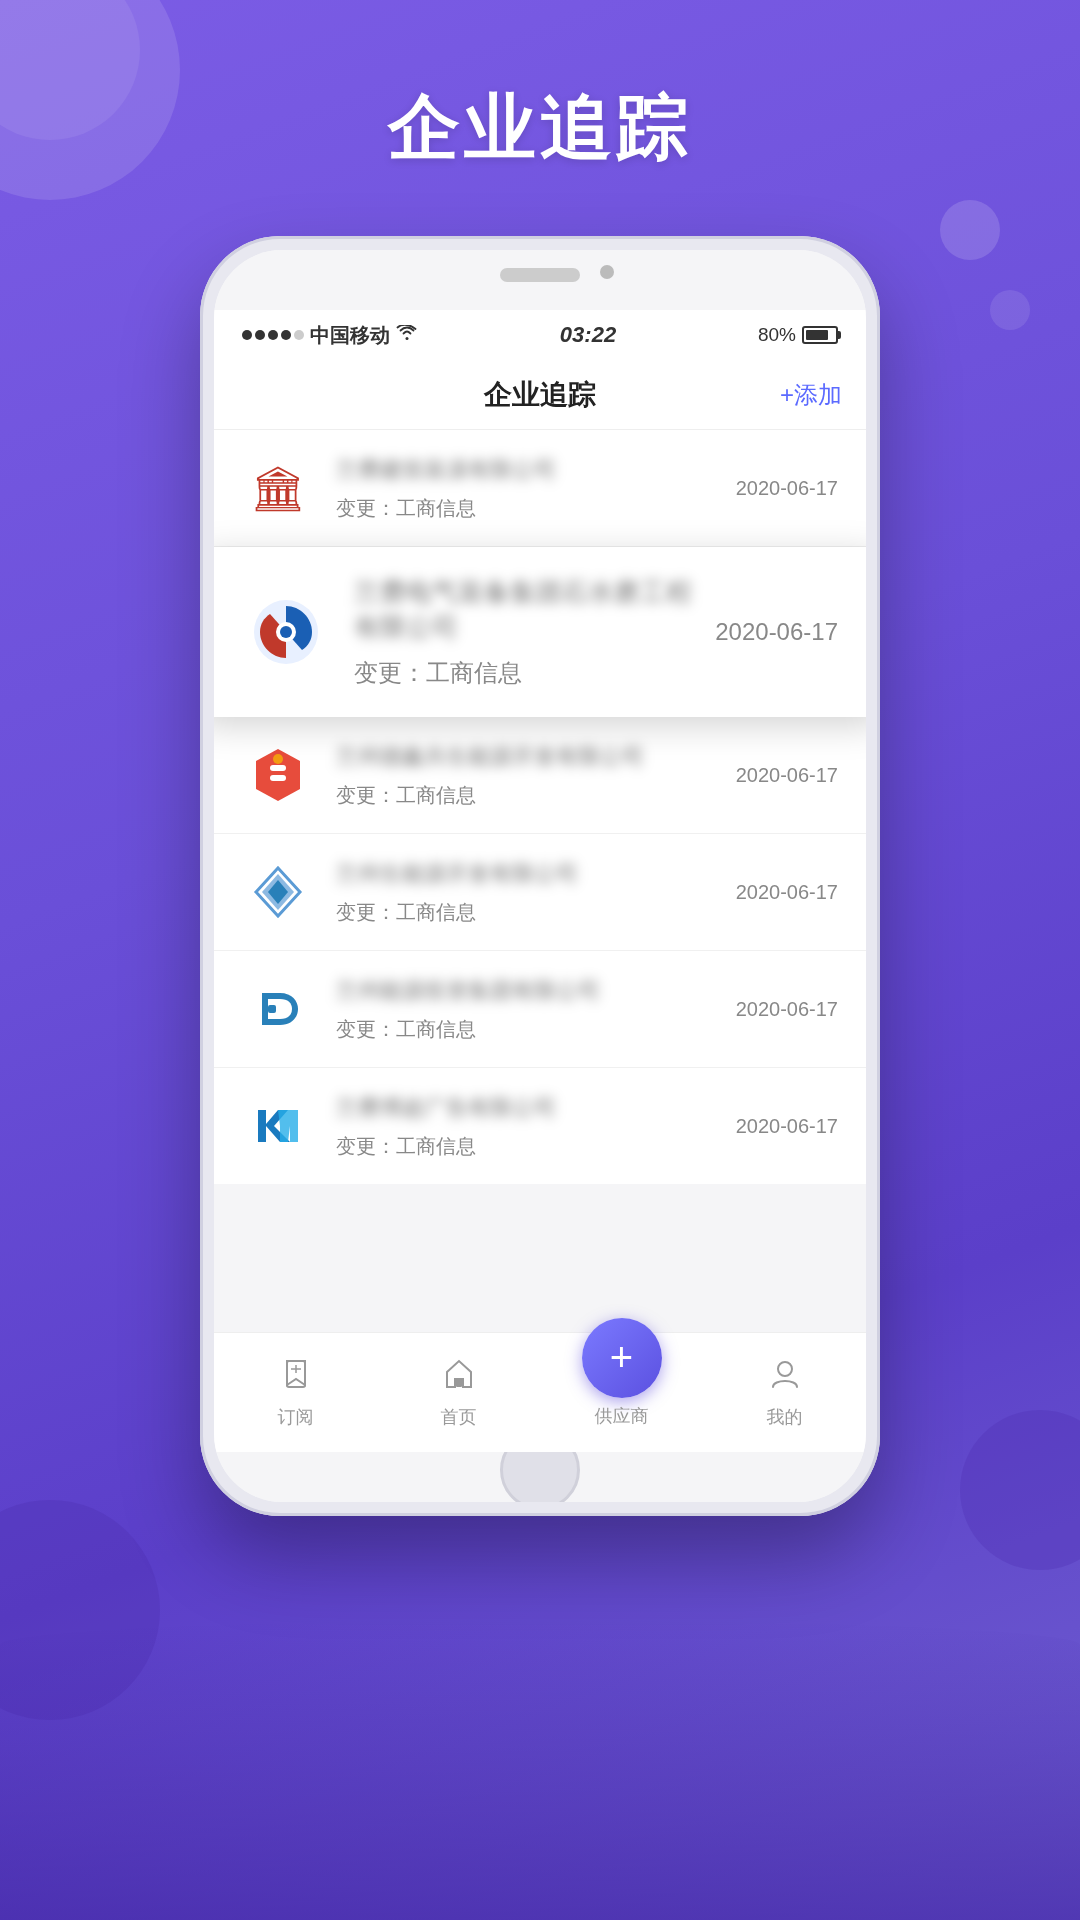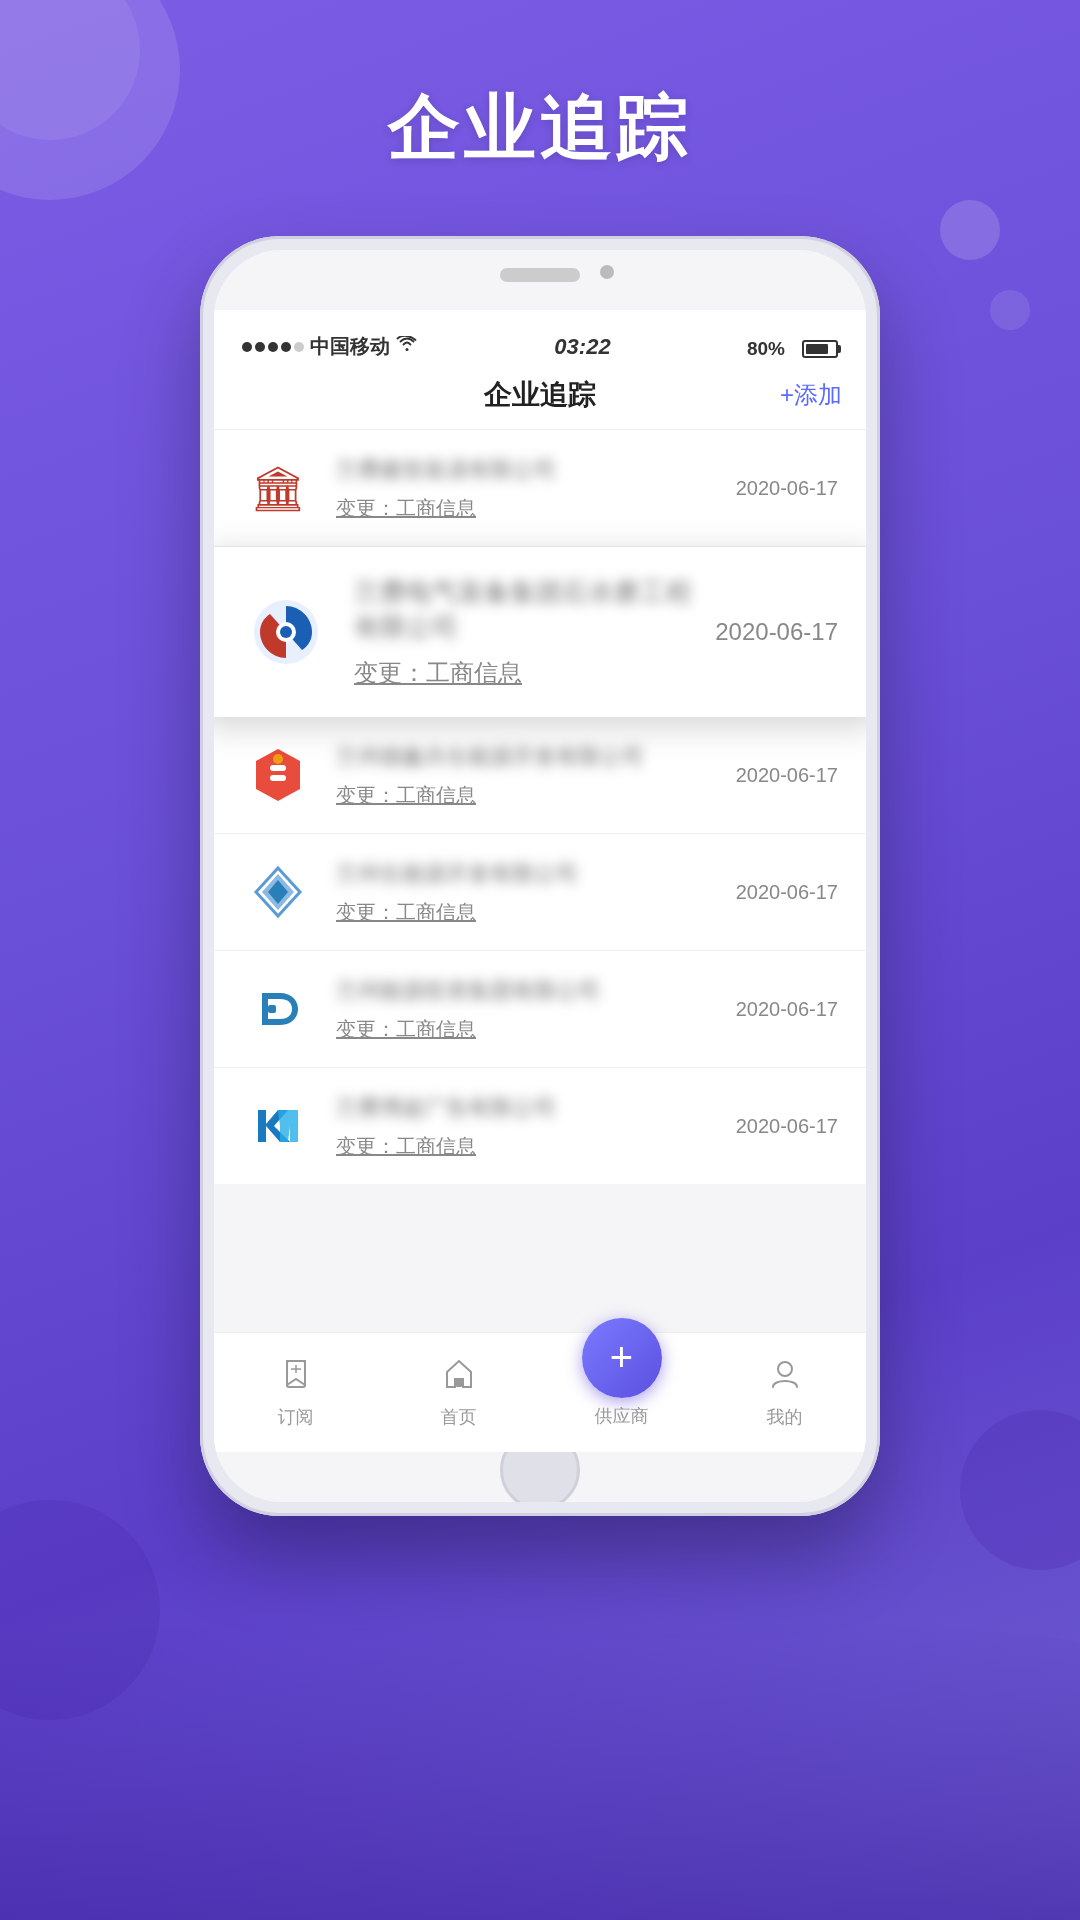--- a/index.html
+++ b/index.html
@@ -128,21 +128,21 @@
       width: 14px; height: 14px;
       background: #bbb;
       border-radius: 50%;
     }
 
     
     .status-bar {
       background: #fff;
       height: 50px;
       display: flex;
-      align-items: flex-end;
+      align-items: center;
       justify-content: space-between;
       padding: 0 28px;
       font-size: 20px;
       color: #333;
     }
     .status-left {
       display: flex;
       align-items: center;
       gap: 6px;
       font-size: 20px;
@@ -150,21 +150,21 @@
     }
     .signal-dots {
       display: flex; gap: 3px; align-items: center;
     }
     .signal-dot {
       width: 10px; height: 10px; border-radius: 50%; background: #333;
     }
     .signal-dot.empty { background: #ccc; }
     .wifi-icon { font-size: 18px; }
     .status-center { font-size: 22px; font-weight: 600; font-style: italic; }
-    .status-right { display: flex; align-items: center; gap: 17px; font-size: 19px; font-weight: 700; }
+    .status-right { display: flex; align-items: center; gap: 6px; font-size: 19px; font-weight: 400; }
     .battery-bar {
       width: 36px; height: 18px; border: 2px solid #333; border-radius: 3px;
       position: relative; display: inline-flex; align-items: center; padding: 2px;
     }
     .battery-bar::after {
       content: ''; position: absolute; right: -5px; top: 50%; transform: translateY(-50%);
       width: 3px; height: 8px; background: #333; border-radius: 0 2px 2px 0;
     }
     .battery-fill { width: 80%; height: 100%; background: #333; border-radius: 1px; }
 
@@ -224,21 +224,20 @@
     .company-name-blur {
       color: transparent;
       text-shadow: 0 0 10px rgba(0,0,0,0.5);
       filter: blur(4px);
       font-size: 22px;
       margin-bottom: 10px;
     }
     .company-change {
       font-size: 20px;
       color: #888;
-      text-decoration: underline;
     }
     .company-date {
       font-size: 20px;
       color: #888;
       margin-left: auto;
       white-space: nowrap;
     }
 
     
     .bottom-nav {

